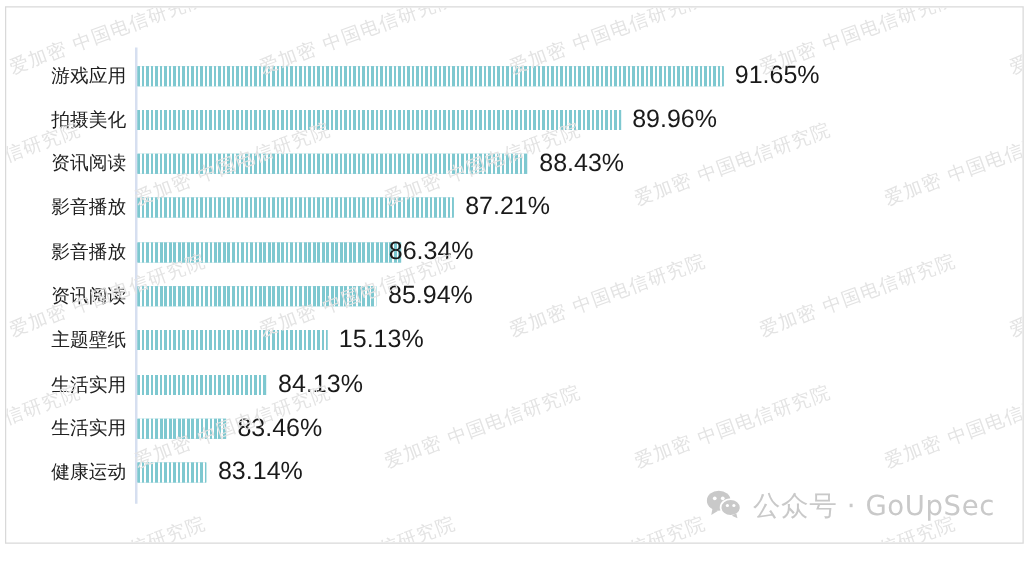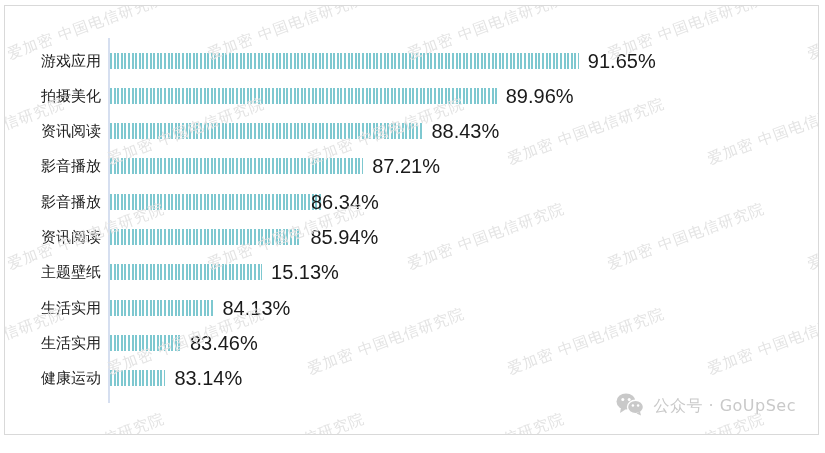--- a/index.html
+++ b/index.html
@@ -110,21 +110,21 @@
     position: absolute;
     right: 22px;
     bottom: 14px;
     display: flex;
     align-items: center;
     gap: 9px;
     z-index: 4;
   }
   #wechat-icon { display: block; }
   #brand-text {
-    font-size: 16px;
+    font-size: 22px;
     color: #c9c9c9;
     font-family: "DejaVu Sans", sans-serif;
     letter-spacing: 0.5px;
     white-space: nowrap;
   }
 </style>
 </head>
 <body>
 
 <div id="chart-frame">

